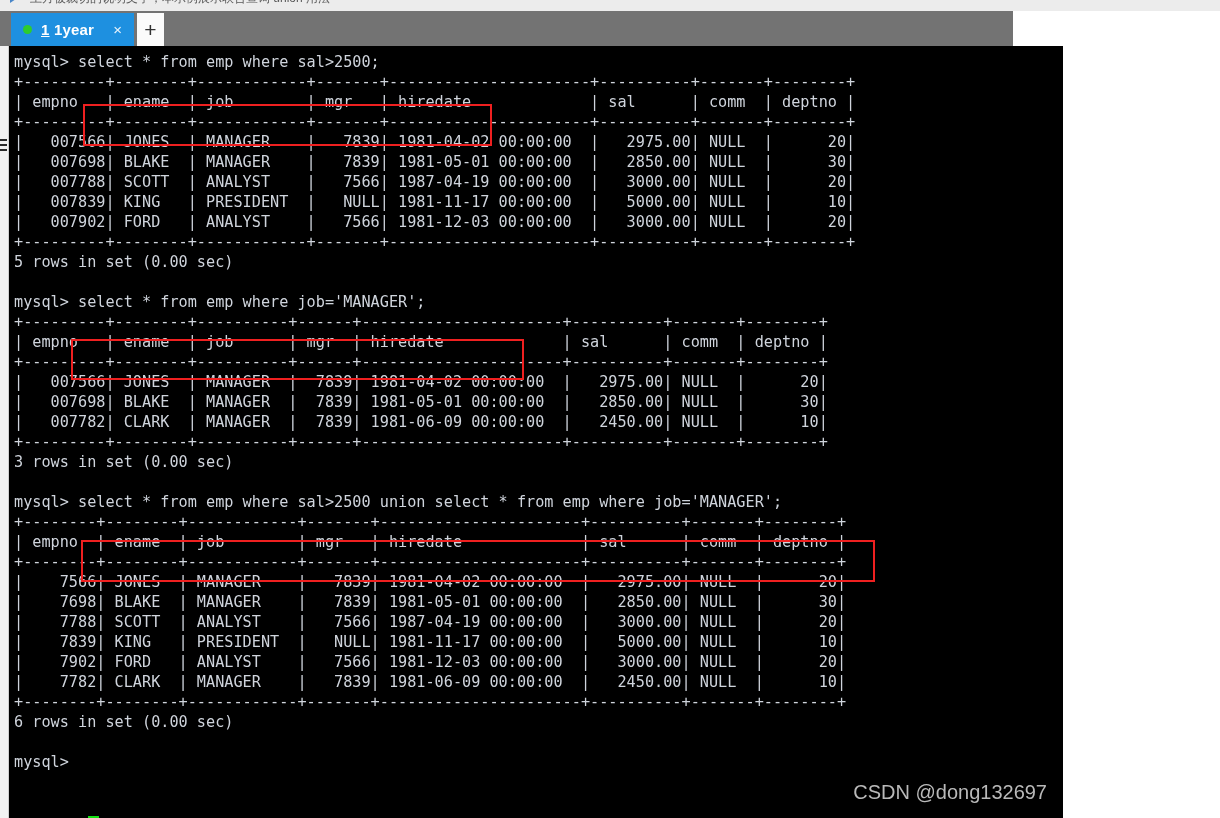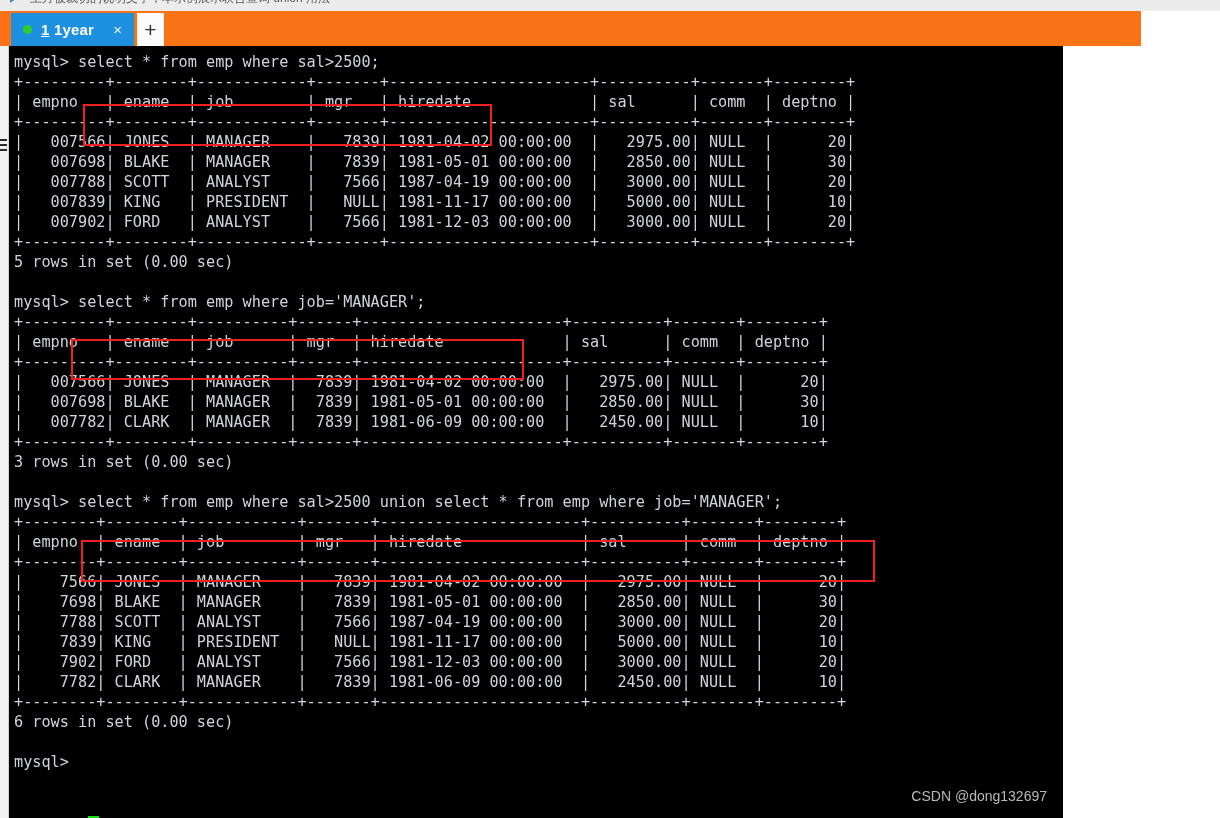--- a/index.html
+++ b/index.html
@@ -35,22 +35,22 @@
     width: 0; height: 0;
     border-left: 6px solid #4a86c8;
     border-top: 4px solid transparent;
     border-bottom: 4px solid transparent;
   }
 
   
   #tabbar {
     position: absolute;
     left: 0; top: 11px;
-    width: 1141px; height: 35px;
-    background: #f97316;
+    width: 1013px; height: 35px;
+    background: #737373;
   }
   .tab {
     position: absolute;
     left: 11px; top: 2px;
     height: 33px;
     padding: 0 12px 0 12px;
     background: #1e90e0;
     color: #ffffff;
     display: flex;
     align-items: center;
@@ -155,21 +155,21 @@
   }
   #redbox-1 { left: 74px;  top: 58px;  width: 409px; height: 42px; }
   #redbox-2 { left: 62px;  top: 293px; width: 453px; height: 41px; }
   #redbox-3 { left: 72px;  top: 494px; width: 794px; height: 42px; }
 
   
   #watermark {
     position: absolute;
     right: 16px; bottom: 14px;
     font-family: "Liberation Sans", sans-serif;
-    font-size: 14px;
+    font-size: 20px;
     color: #b9b9b9;
     white-space: nowrap;
   }
 </style>
 </head>
 <body>
 
 <div id="top-strip">
   <span class="caret"></span>
   <span class="caption">上方被裁切的说明文字，本示例展示联合查询 union 用法</span>

